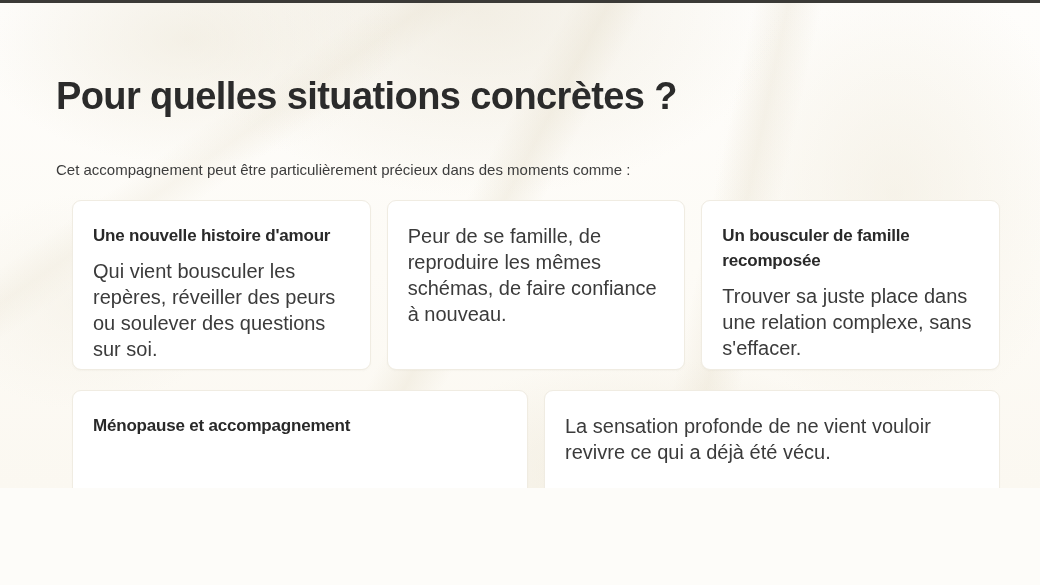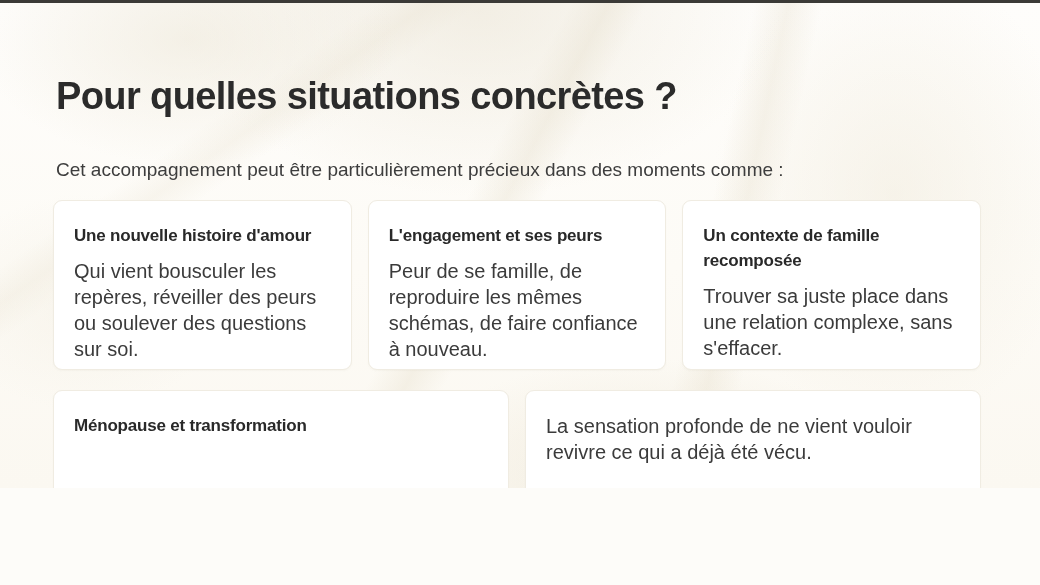--- a/index.html
+++ b/index.html
@@ -77,30 +77,30 @@
     font-weight: 800;
     letter-spacing: -0.6px;
     color: #2b2b2b;
   }
 
   #page-subtitle {
     position: absolute;
     left: 56px;
     top: 160px;
     margin: 0;
-    font-size: 19px;
+    font-size: 15px;
     line-height: 20px;
     font-weight: 400;
     color: #3d3d3d;
   }
 
   
   .card-row {
     position: absolute;
-    left: 53px;
+    left: 72px;
     width: 928px;
     display: flex;
     gap: 16px;
   }
   #card-row-top    { top: 200px; height: 170px; }
   #card-row-bottom { top: 390px; height: 120px; }
 
   .card {
     background: #ffffff;
     border: 1px solid #f0ece2;
@@ -144,35 +144,34 @@
     <p id="page-subtitle">Cet accompagnement peut être particulièrement précieux dans des moments comme :</p>
 
     <div id="card-row-top" class="card-row">
 
       <div class="card">
         <h2 class="card-title">Une nouvelle histoire d'amour</h2>
         <p class="card-body">Qui vient bousculer les repères, réveiller des peurs ou soulever des questions sur soi.</p>
       </div>
 
       <div class="card">
-        <h2 class="card-title">L'engagement et ses peurs</h2>
         <p class="card-body">Peur de se famille, de reproduire les mêmes schémas, de faire confiance à nouveau.</p>
       </div>
 
       <div class="card">
-        <h2 class="card-title">Un contexte de famille recomposée</h2>
+        <h2 class="card-title">Un bousculer de famille recomposée</h2>
         <p class="card-body">Trouver sa juste place dans une relation complexe, sans s'effacer.</p>
       </div>
 
     </div>
 
     <div id="card-row-bottom" class="card-row">
 
       <div class="card">
-        <h2 class="card-title">Ménopause et transformation</h2>
+        <h2 class="card-title">Ménopause et accompagnement</h2>
       </div>
 
       <div class="card">
         <p class="card-body">La sensation profonde de ne vient vouloir revivre ce qui a déjà été vécu.</p>
       </div>
 
     </div>
 
   </div>
 

